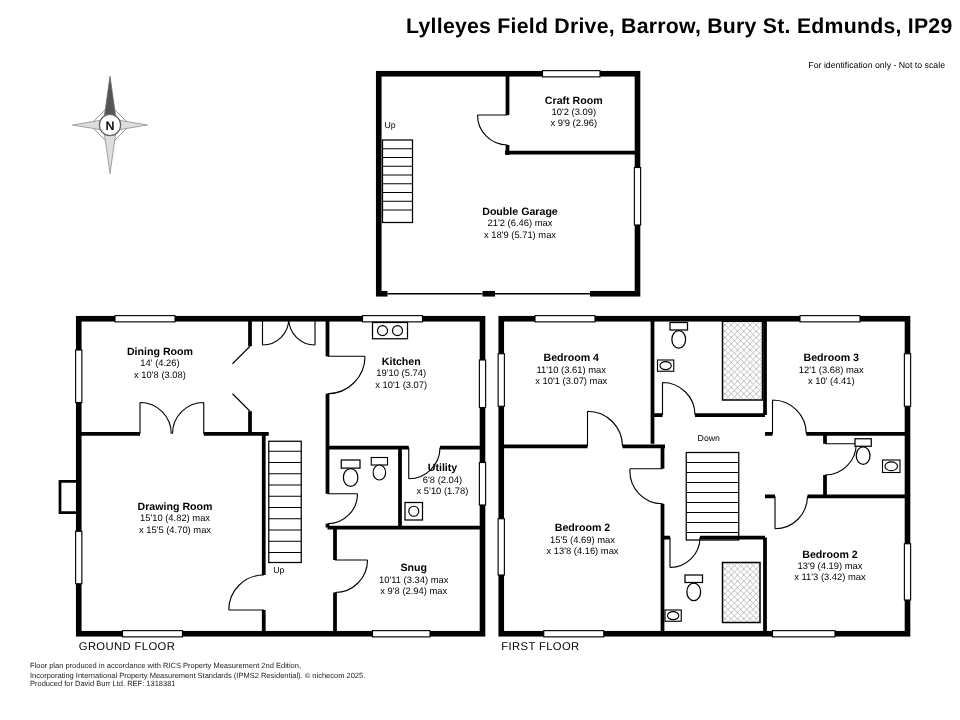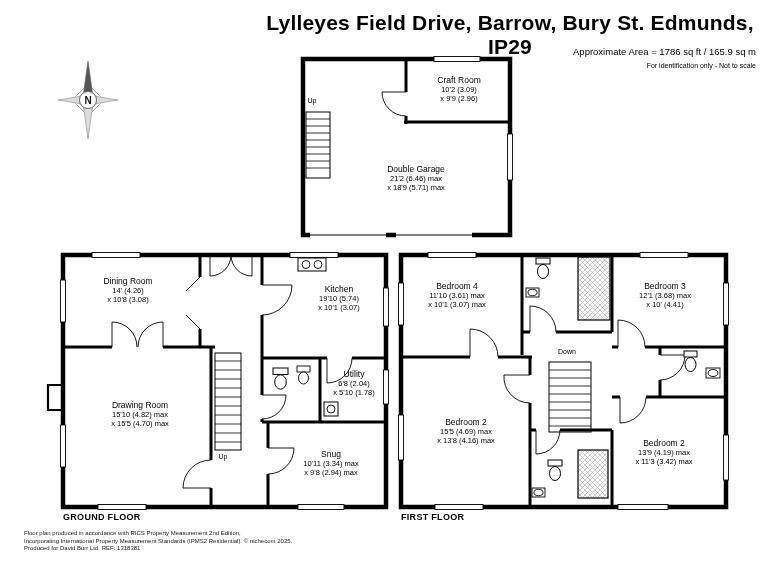--- a/index.html
+++ b/index.html
@@ -1,28 +1,28 @@
 <!DOCTYPE html>
 <html><head>
 <meta charset="utf-8">
 <style>
   *{box-sizing:border-box}
   html,body{margin:0;padding:0}
   body{width:768px;height:576px;position:relative;background:#fff;
        font-family:"Liberation Sans",sans-serif;color:#000;overflow:hidden}
   svg.plan{position:absolute;left:0;top:0}
-  .page-title{position:absolute;top:11px;left:258px;right:6px;text-align:center;
-              font-size:21px;font-weight:bold;letter-spacing:.2px}
+  .page-title{position:absolute;top:11px;left:258px;right:6px;text-align:right;
+              font-size:17px;font-weight:bold;letter-spacing:.2px}
   .area-info{position:absolute;top:45px;right:12px;text-align:right;font-size:9.5px;line-height:13px}
   .area-info .disclaimer{font-size:7px;margin-top:1px}
   .room-label{position:absolute;transform:translateX(-50%);text-align:center;white-space:nowrap}
-  .rname{font-size:8.5px;font-weight:normal;line-height:10px}
+  .rname{font-size:8.5px;font-weight:bold;line-height:10px}
   .rdim{font-size:7.5px;line-height:9px}
   .stair-label{position:absolute;transform:translateX(-50%);font-size:7px}
-  .floor-label{position:absolute;font-size:9px;font-weight:bold;letter-spacing:.3px}
+  .floor-label{position:absolute;font-size:9px;font-weight:normal;letter-spacing:.3px}
   .footer{position:absolute;left:24px;top:530px;font-size:6px;line-height:7.6px;color:#222}
 </style>
 </head>
 <body>
 
 <svg class="plan" width="768" height="576" viewBox="0 0 768 576">
   <defs>
     <pattern id="hatch" width="5" height="5" patternUnits="userSpaceOnUse">
       <path d="M0,5 L5,0 M0,0 L5,5" stroke="#aaa" stroke-width="0.6"></path>
     </pattern>
@@ -162,42 +162,41 @@
     <g>
       <rect x="532" y="488" width="13" height="9" fill="#fff" stroke="#000" stroke-width="0.9"></rect>
       <ellipse cx="538.5" cy="492.5" rx="4.5" ry="3.2" fill="#fff" stroke="#000" stroke-width="0.9"></ellipse>
     </g>
   </g>
 </svg>
 
 <div class="page-title">Lylleyes Field Drive, Barrow, Bury St. Edmunds, IP29</div>
 
 <div class="area-info">
-  <div>Approximate Area = 1786 sq ft / 165.9 sq m</div>
   <div class="disclaimer">For identification only - Not to scale</div>
 </div>
 
 <div class="room-label" style="left:459px;top:75px">
   <div class="rname">Craft Room</div>
   <div class="rdim">10'2 (3.09)</div>
   <div class="rdim">x 9'9 (2.96)</div>
 </div>
 <div class="room-label" style="left:416px;top:164px">
   <div class="rname">Double Garage</div>
   <div class="rdim">21'2 (6.46) max</div>
   <div class="rdim">x 18'9 (5.71) max</div>
 </div>
 <div class="stair-label" style="left:312px;top:97px">Up</div>
 
 <div class="room-label" style="left:128px;top:276px">
   <div class="rname">Dining Room</div>
   <div class="rdim">14' (4.26)</div>
   <div class="rdim">x 10'8 (3.08)</div>
 </div>
-<div class="room-label" style="left:339px;top:284px">
+<div class="room-label" style="left:321px;top:284px">
   <div class="rname">Kitchen</div>
   <div class="rdim">19'10 (5.74)</div>
   <div class="rdim">x 10'1 (3.07)</div>
 </div>
 <div class="room-label" style="left:140px;top:400px">
   <div class="rname">Drawing Room</div>
   <div class="rdim">15'10 (4.82) max</div>
   <div class="rdim">x 15'5 (4.70) max</div>
 </div>
 <div class="room-label" style="left:354px;top:369px">

